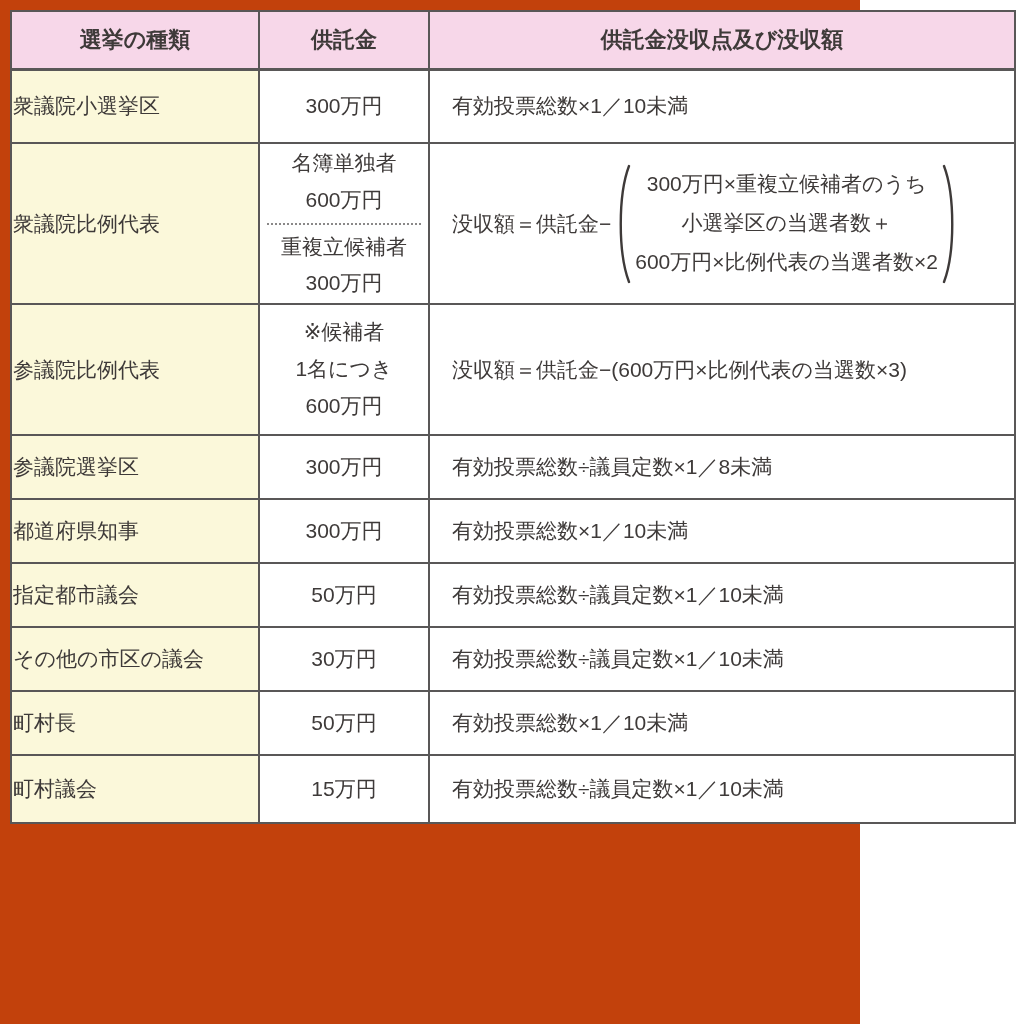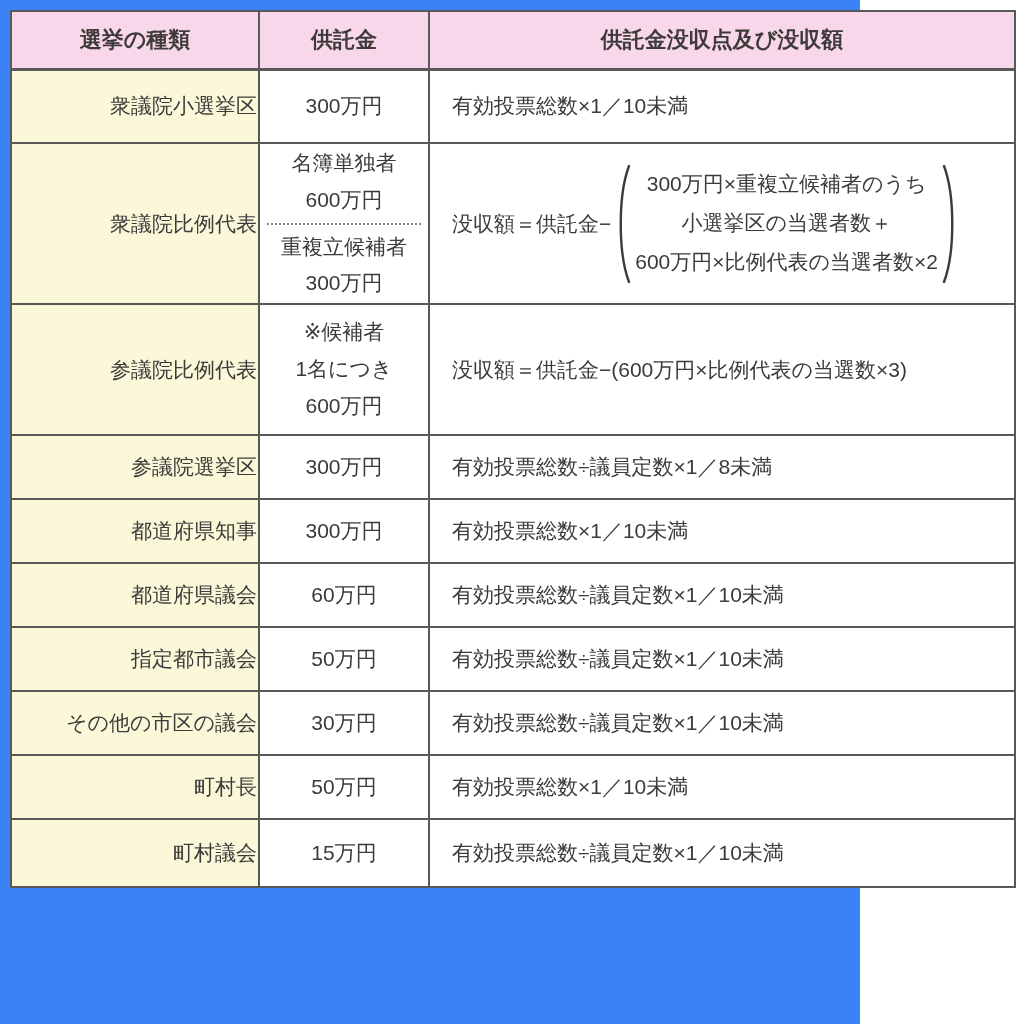--- a/index.html
+++ b/index.html
@@ -8,21 +8,21 @@
     background: #ffffff;
     width: 1024px;
     height: 1024px;
     font-family: "Liberation Sans", "DejaVu Sans", sans-serif;
     color: #3e3a39;
   }
   .page {
     position: relative;
     width: 860px;
     height: 1024px;
-    background: #3b82f6;
+    background: #c2410c;
   }
   table.deposit-table {
     position: absolute;
     left: 10px;
     top: 10px;
     width: 1004px;
     border-collapse: collapse;
     table-layout: fixed;
     font-size: 21px;
   }
@@ -34,21 +34,21 @@
   table.deposit-table thead th {
     background: #f7d7e9;
     height: 58px;
     font-size: 22px;
     font-weight: bold;
     text-align: center;
     border-bottom-width: 3px;
   }
   td.c1 {
     background: #fbf8da;
-    text-align: right;
+    text-align: left;
     vertical-align: middle;
   }
   td.c2 {
     background: #ffffff;
     text-align: center;
     vertical-align: middle;
     line-height: 1.75;
   }
   td.c3 {
     background: #ffffff;
@@ -149,25 +149,20 @@
         <td class="c2">300万円</td>
         <td class="c3">有効投票総数÷議員定数×1／8未満</td>
       </tr>
 
       <tr class="h64">
         <td class="c1">都道府県知事</td>
         <td class="c2">300万円</td>
         <td class="c3">有効投票総数×1／10未満</td>
       </tr>
 
-      <tr class="h64">
-        <td class="c1">都道府県議会</td>
-        <td class="c2">60万円</td>
-        <td class="c3">有効投票総数÷議員定数×1／10未満</td>
-      </tr>
 
 
       <tr class="h64">
         <td class="c1">指定都市議会</td>
         <td class="c2">50万円</td>
         <td class="c3">有効投票総数÷議員定数×1／10未満</td>
       </tr>
 
 
       <tr class="h64">

